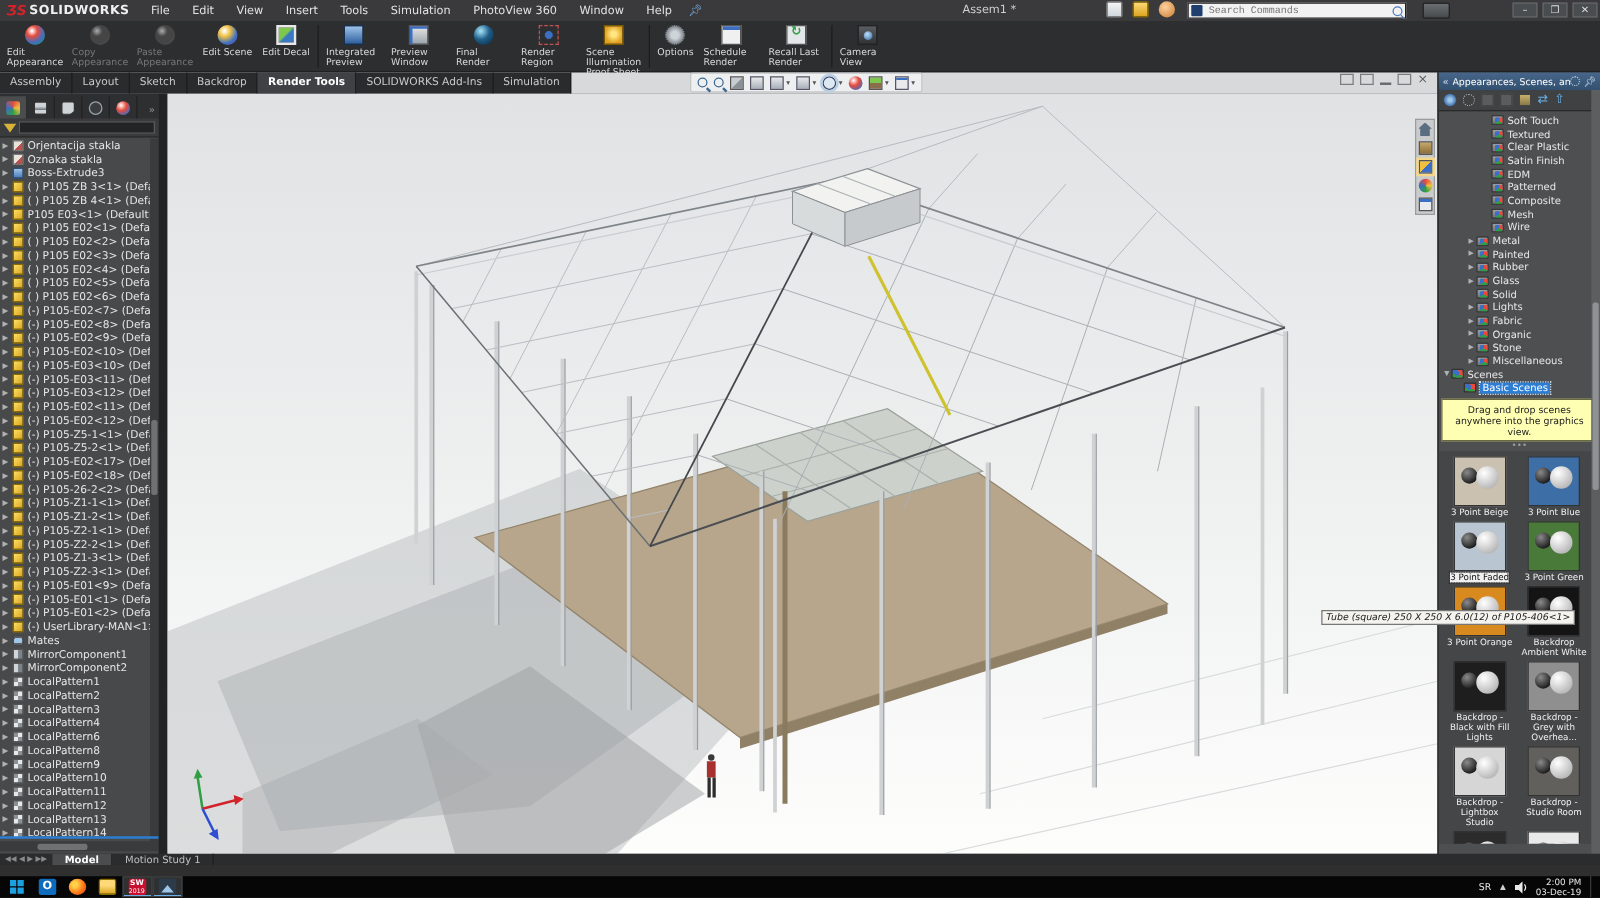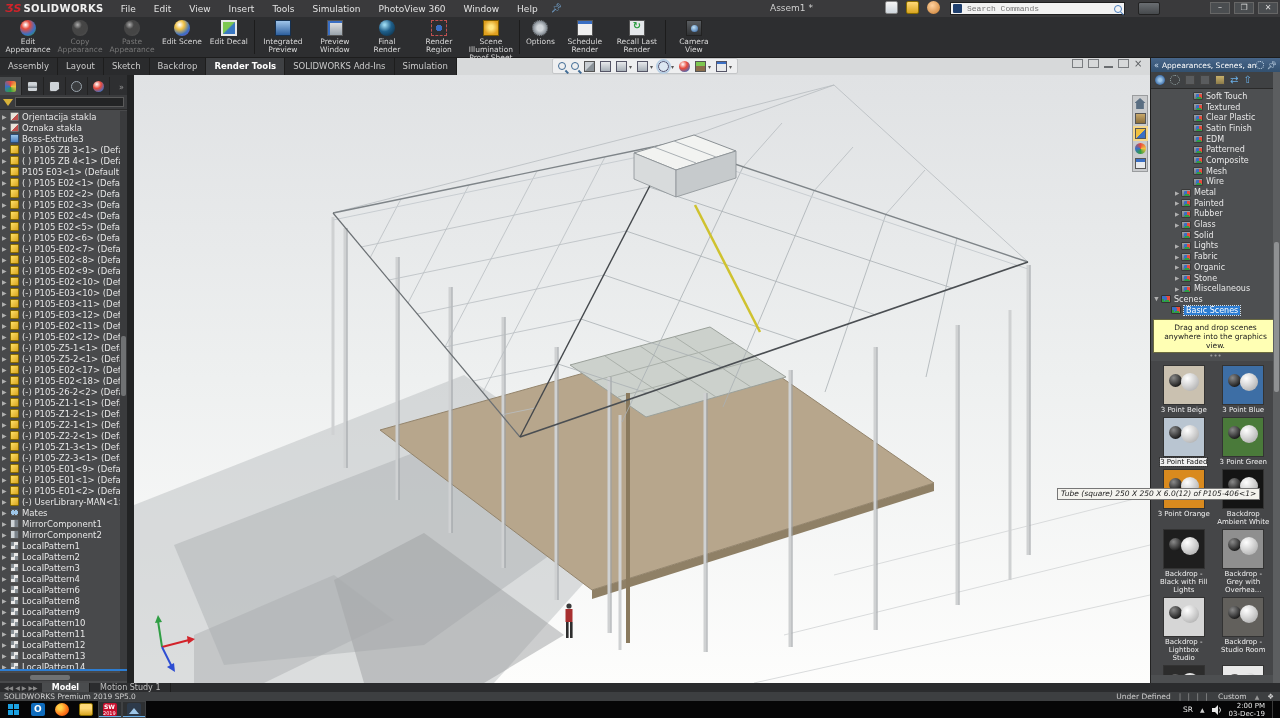--- a/index.html
+++ b/index.html
@@ -23,21 +23,21 @@
   .searchbox{position:absolute;right:155px;top:2px;width:175px;height:13px;background:#f2f2f2;border:1px solid #1f1f1f;display:flex;align-items:center;padding:0 2px;}
   .searchbox .sico{width:9px;height:9px;background:#1f3f6e;margin-right:3px;border-radius:1px;}
   .searchbox input{flex:1;border:0;background:transparent;font-size:8px;color:#555;outline:none;font-family:Liberation Mono, monospace;}
   .searchbox .mag{width:8px;height:8px;border:1.4px solid #4a7dbd;border-radius:50%;position:relative;margin-left:2px;}
   .searchbox .mag::after{content:"";position:absolute;width:4px;height:1.4px;background:#4a7dbd;transform:rotate(45deg);left:5px;top:7px;}
   .helpico{position:absolute;right:120px;top:2px;width:22px;height:13px;background:linear-gradient(180deg,#6a6e72,#46494c);border:1px solid #222;border-radius:2px;}
   .winbtns{position:absolute;right:2px;top:2px;display:flex;gap:4px;}
   .wbtn{width:20px;height:12px;border:1px solid #666;background:#4a4d50;color:#ddd;font-size:8px;line-height:10px;text-align:center;}
   
   .ribbon{position:absolute;left:0;top:17px;width:1280px;height:41px;background:#2d2e30;border-bottom:1px solid #1d1d1d;display:flex;align-items:stretch;padding-left:2px;}
-  .rbtn{display:flex;flex-direction:column;align-items:center;justify-content:flex-start;padding:3px 4px 1px;min-width:34px;max-width:52px;color:#d8d8d8;font-size:7.5px;line-height:8px;text-align:center;}
+  .rbtn{display:flex;flex-direction:column;align-items:center;justify-content:flex-start;padding:3px 4px 1px;min-width:34px;max-width:52px;color:#d8d8d8;font-size:7.5px;line-height:8px;text-align:left;}
   .rbtn .ric{width:16px;height:16px;margin-bottom:2px;flex:none;}
   .rbtn.disabled{color:#777;}
   .rbtn.disabled .ric{filter:grayscale(1) brightness(.65);}
   .rbtn.sep{min-width:1px;max-width:1px;padding:0;background:#1c1c1c;margin:3px 2px;}
   .ric.sphere{border-radius:50%;background:radial-gradient(circle at 35% 30%,#fff 2%,#e84b3c 28%,#3a6fc4 62%,#2f9e44 95%);}
   .ric.scene{border-radius:50%;background:radial-gradient(circle at 35% 30%,#fff 2%,#f0c040 30%,#3a6fc4 65%,#7a4fc4 95%);}
   .ric.decal{background:linear-gradient(135deg,#7ec850 45%,#3a78c2 55%);border:2px solid #e8e8e8;}
   .ric.ipreview{background:linear-gradient(180deg,#9fc4ea,#2d5f9e);border:1px solid #16304f;}
   .ric.pwindow{background:linear-gradient(180deg,#e8e8e8,#9aa4ac);border:1px solid #555;box-shadow:2px 2px 0 #3a6fc4 inset;}
   .ric.frender{border-radius:50%;background:radial-gradient(circle at 35% 30%,#9ad8f0 5%,#1f5f8a 45%,#0a2a40 95%);}
@@ -1071,30 +1071,20 @@
         <span>▶</span>
         <span>▶▶</span>
       </div>
 
       <span class="mtab active">Model</span>
 
       <span class="mtab">Motion Study 1</span>
 
   </div>
 
-  <div class="statusbar">
-    <span class="sb-left">SOLIDWORKS Premium 2019 SP5.0</span>
-    <div class="sb-right">
-      <span>Under Defined</span>
-      <span class="sb-bars">| | | |</span>
-      <span>Custom</span>
-      <span class="sb-caret">▲</span>
-      <span>❖</span>
-    </div>
-  </div>
 
   <div class="taskbar">
     <div class="startbtn">
       <div class="winflag">
           <div></div>
           <div></div>
           <div></div>
           <div></div>
         </div>
     </div>

